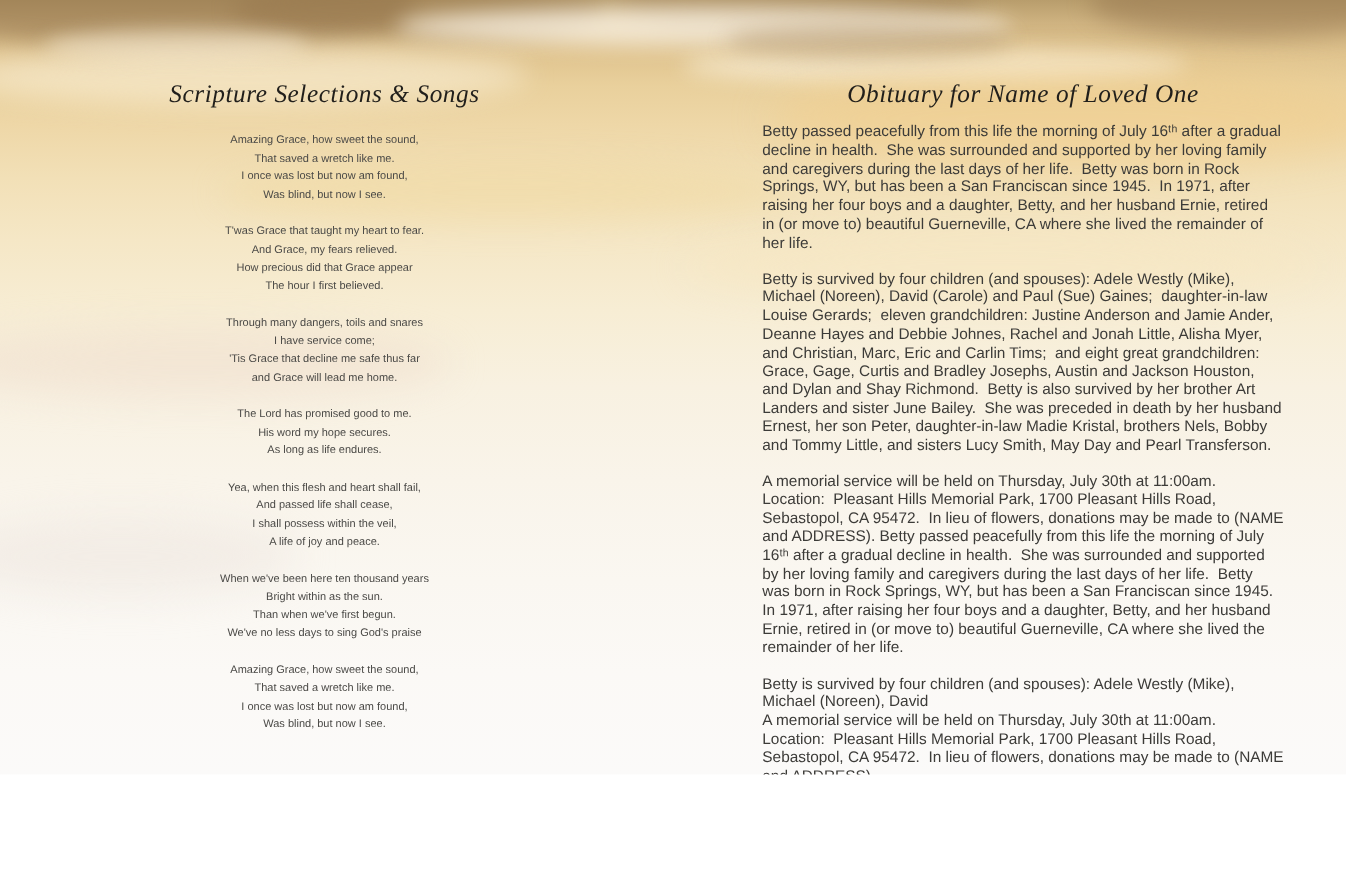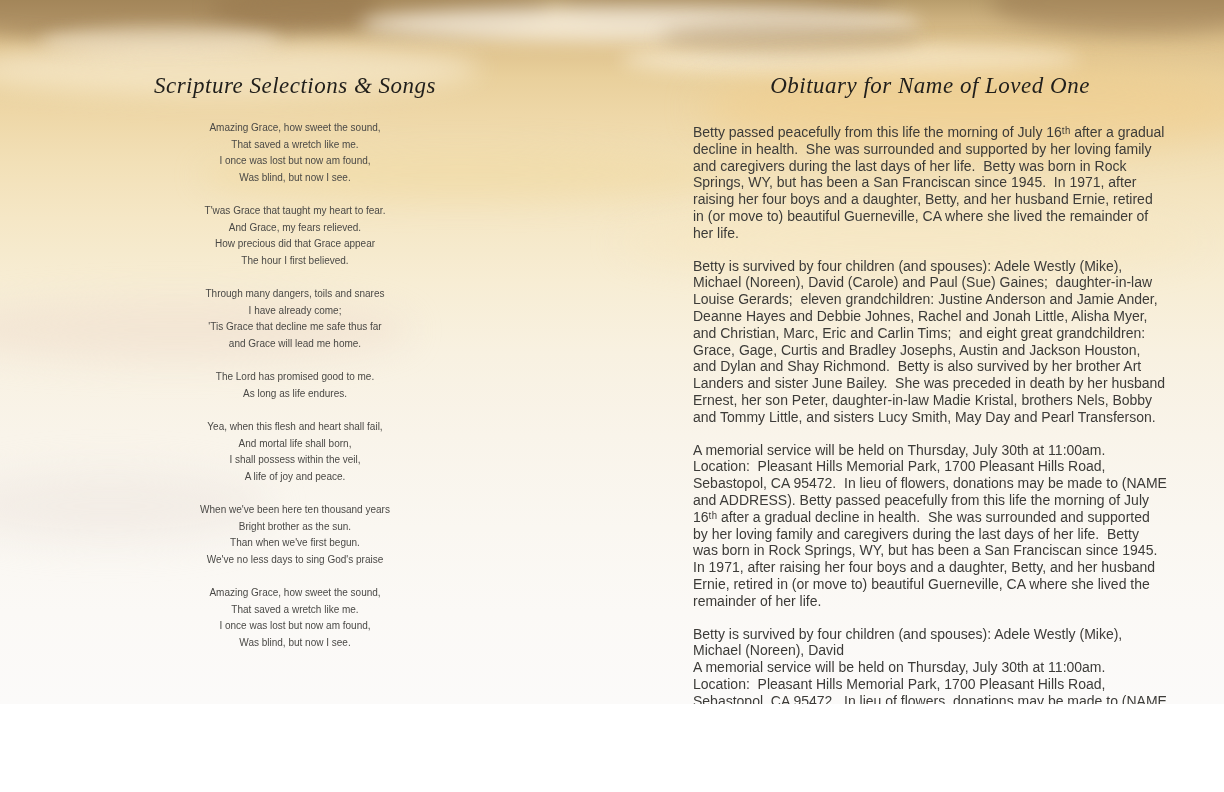--- a/index.html
+++ b/index.html
@@ -34,21 +34,21 @@
   .page { position: absolute; z-index: 1; }
   .page-left-content  { left: 55px;  top: 72px; width: 480px; text-align: center; }
   .page-right-content { left: 693px; top: 72px; width: 474px; text-align: left; }
 
   .page-title {
     font-family: "Liberation Serif", "DejaVu Serif", serif;
     font-style: italic; font-weight: normal;
     font-size: 23px; line-height: 27px; letter-spacing: 0.5px;
     color: #211f1b; margin: 0 0 21px 0; text-align: center;
   }
-  .page-right-content .page-title { margin-bottom: 25px; }
+  .page-right-content .page-title { margin-bottom: 12px; }
 
   .stanza { margin: 0 0 17px 0; }
   .stanza:last-child { margin-bottom: 0; }
   .poem-line {
     display: block; font-size: 10px; line-height: 16.5px; color: #4a4946;
   }
 
   .para {
     margin: 0 0 16px 0; font-size: 14px; line-height: 16.8px;
     color: #3c3b38; white-space: pre-wrap;
@@ -94,37 +94,38 @@
         <span class="poem-line">Was blind, but now I see.</span>
       </p>
       <p class="stanza">
         <span class="poem-line">T'was Grace that taught my heart to fear.</span>
         <span class="poem-line">And Grace, my fears relieved.</span>
         <span class="poem-line">How precious did that Grace appear</span>
         <span class="poem-line">The hour I first believed.</span>
       </p>
       <p class="stanza">
         <span class="poem-line">Through many dangers, toils and snares</span>
-        <span class="poem-line">I have already come;</span>
+        <span class="poem-line">I have service come;</span>
         <span class="poem-line">'Tis Grace that decline me safe thus far</span>
         <span class="poem-line">and Grace will lead me home.</span>
       </p>
       <p class="stanza">
         <span class="poem-line">The Lord has promised good to me.</span>
+        <span class="poem-line">His word my hope secures.</span>
         <span class="poem-line">As long as life endures.</span>
       </p>
       <p class="stanza">
         <span class="poem-line">Yea, when this flesh and heart shall fail,</span>
-        <span class="poem-line">And mortal life shall born,</span>
+        <span class="poem-line">And passed life shall cease,</span>
         <span class="poem-line">I shall possess within the veil,</span>
         <span class="poem-line">A life of joy and peace.</span>
       </p>
       <p class="stanza">
         <span class="poem-line">When we've been here ten thousand years</span>
-        <span class="poem-line">Bright brother as the sun.</span>
+        <span class="poem-line">Bright within as the sun.</span>
         <span class="poem-line">Than when we've first begun.</span>
         <span class="poem-line">We've no less days to sing God's praise</span>
       </p>
       <p class="stanza">
         <span class="poem-line">Amazing Grace, how sweet the sound,</span>
         <span class="poem-line">That saved a wretch like me.</span>
         <span class="poem-line">I once was lost but now am found,</span>
         <span class="poem-line">Was blind, but now I see.</span>
       </p>
     </div>

